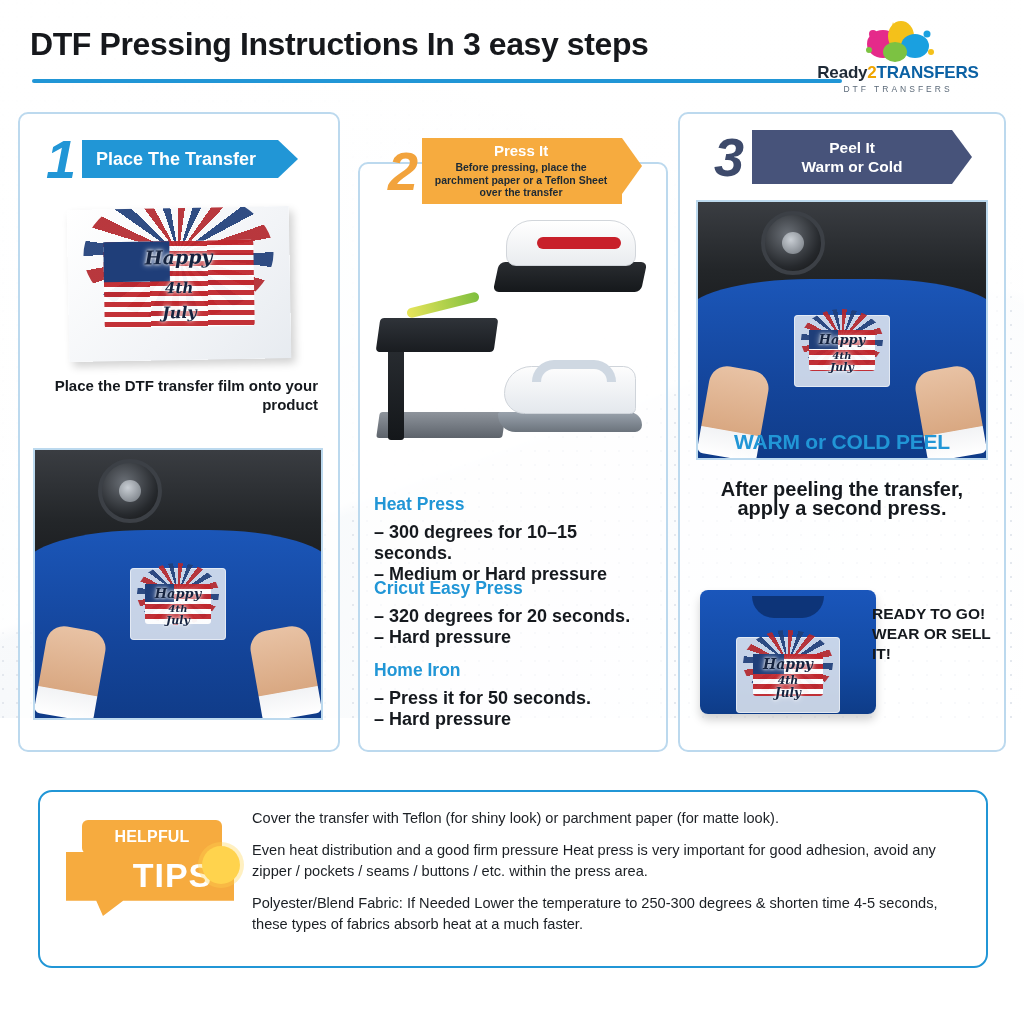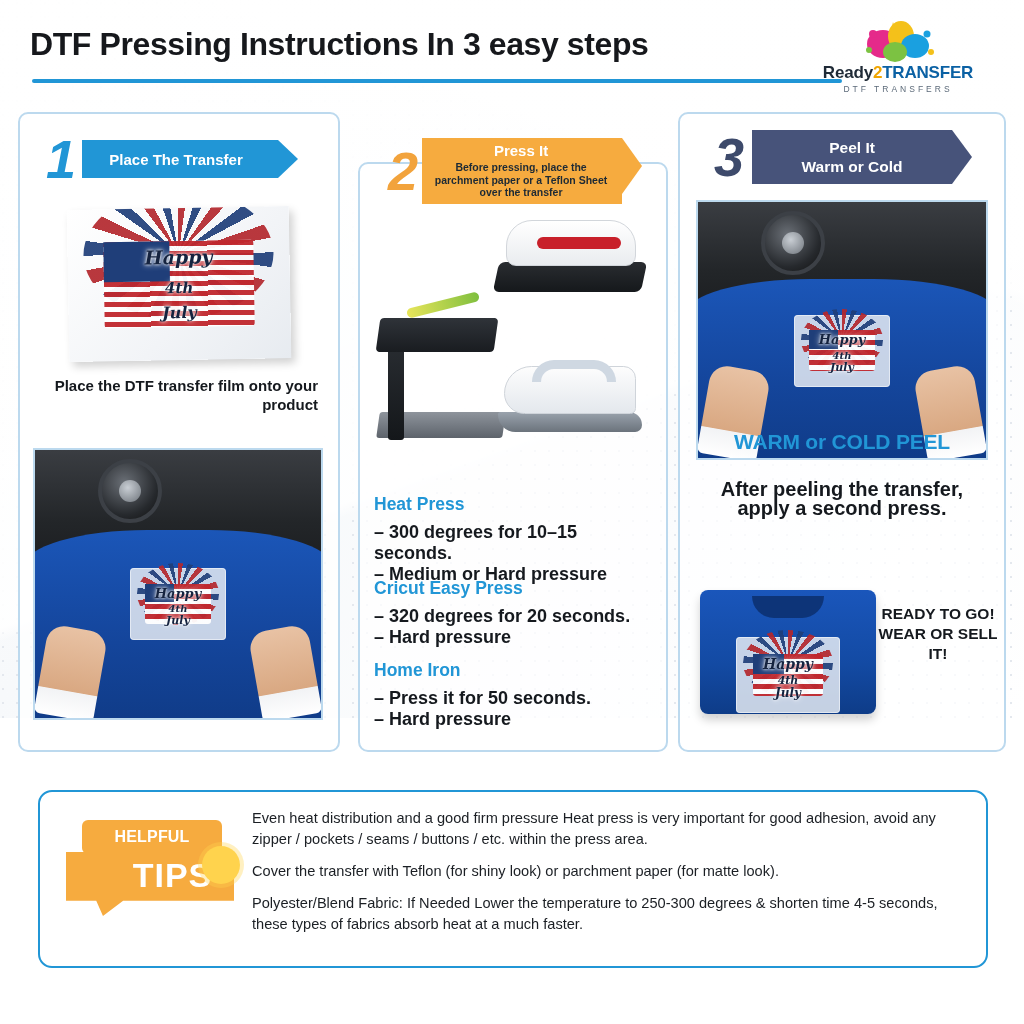--- a/index.html
+++ b/index.html
@@ -77,21 +77,21 @@
   }
   .ribbon-body::after {
     content: ""; position: absolute; right: -22px; top: 0;
     border-style: solid; border-width: 0;
   }
 
   
   #ribbon1 { left: 46px; top: 134px; width: 270px; height: 50px; }
   #ribbon1 .num { color: #2196d6; margin-right: 6px; }
   #ribbon1 .ribbon-body {
-    background: #2196d6; width: 196px; height: 38px; font-size: 15px;
+    background: #2196d6; width: 196px; height: 38px; font-size: 18px;
     padding-right: 8px;
   }
   #ribbon1 .ribbon-body::after {
     border-width: 19px 0 19px 20px;
     border-color: transparent transparent transparent #2196d6;
     right: -20px;
   }
 
   
   #ribbon2 { left: 388px; top: 140px; width: 280px; height: 62px; }
@@ -292,21 +292,21 @@
     border-radius: 8px;
     box-shadow: 0 6px 10px rgba(0,0,0,0.18);
   }
   .fold-collar {
     position: absolute; left: 52px; top: 6px; width: 72px; height: 22px;
     border-radius: 0 0 40px 40px;
     background: #0d3478;
   }
   #ready {
     left: 872px; top: 604px; width: 132px; font-size: 15.5px; line-height: 20px;
-    text-align: center;
+    text-align: left;
   }
 
   
   #tips {
     position: absolute; left: 38px; top: 790px; width: 950px; height: 178px;
     border: 2px solid #2196d6; border-radius: 14px;
     background: rgba(255,255,255,0.92);
   }
   .tips-badge { position: absolute; left: 18px; top: 28px; width: 186px; height: 140px; }
   .tips-helpful {
@@ -353,21 +353,21 @@
           <ellipse cx="92" cy="28" rx="14" ry="12" fill="#1aa0e0"></ellipse>
           <ellipse cx="72" cy="34" rx="12" ry="10" fill="#7cc242"></ellipse>
           <path d="M70 4 L76 22 L66 22 Z" fill="#f4c11a"></path>
           <circle cx="50" cy="16" r="4" fill="#e52a8a"></circle>
           <circle cx="104" cy="16" r="3.5" fill="#1aa0e0"></circle>
           <circle cx="46" cy="32" r="3" fill="#7cc242"></circle>
           <circle cx="108" cy="34" r="3" fill="#f4c11a"></circle>
         </svg>
       </div>
       <div class="logo-text">
-        <span>Ready</span><span class="r2">2</span><span class="tr">TRANSFER</span>
+        <span>Ready</span><span class="r2">2</span><span class="tr">TRANSFERS</span>
       </div>
       <div class="logo-sub">DTF TRANSFERS</div>
     </div>
   </div>
 
   <div class="card" id="card1"></div>
 
   <div class="ribbon" id="ribbon1">
     <div class="num">1</div>
     <div class="ribbon-body">Place The Transfer</div>
@@ -507,20 +507,20 @@
 
   <div class="caption" id="ready">READY TO GO! WEAR OR SELL IT!</div>
 
   <div id="tips">
     <div class="tips-badge">
       <div class="tips-helpful">HELPFUL</div>
       <div class="tips-word">TIPS</div>
       <div class="tips-sun"></div>
     </div>
     <div class="tips-body">
+      <p>Cover the transfer with Teflon (for shiny look) or parchment paper (for matte look).</p>
       <p>Even heat distribution and a good firm pressure Heat press is very important for good adhesion, avoid any zipper / pockets / seams / buttons / etc. within the press area.</p>
-      <p>Cover the transfer with Teflon (for shiny look) or parchment paper (for matte look).</p>
       <p>Polyester/Blend Fabric: If Needed Lower the temperature to 250-300 degrees &amp; shorten time 4-5 seconds, these types of fabrics absorb heat at a much faster.</p>
     </div>
   </div>
 
 </div>
 </div>
 
 </body></html>

